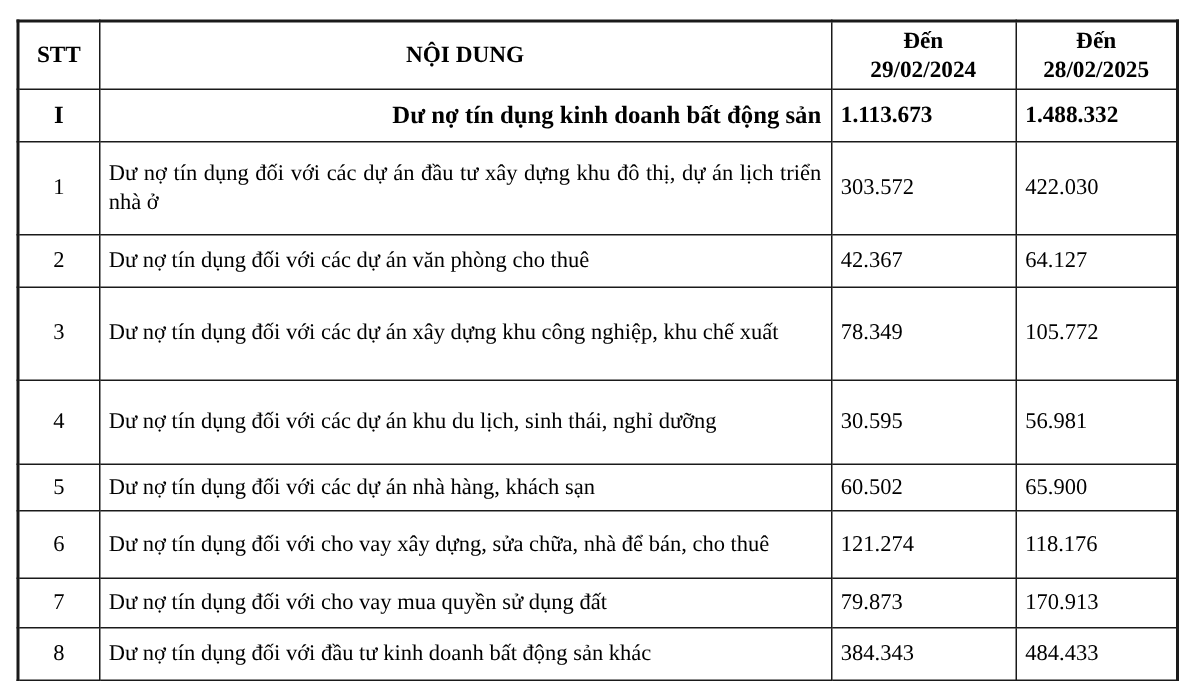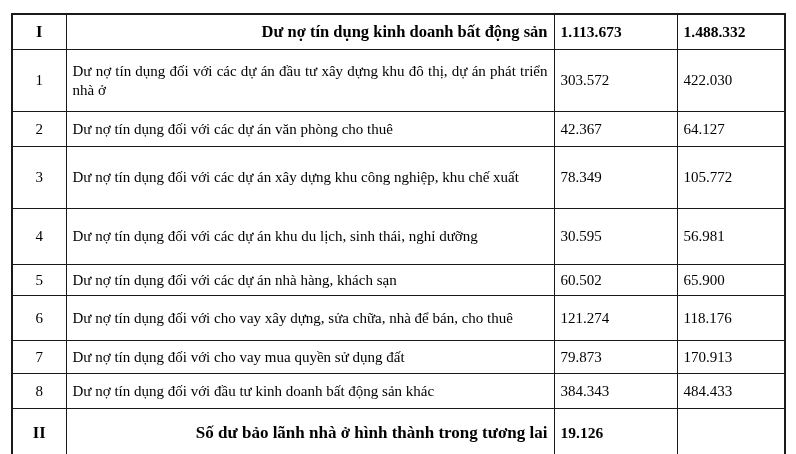--- a/index.html
+++ b/index.html
@@ -87,31 +87,43 @@
 <div class="page">
   <table class="credit-table">
     <colgroup>
       <col class="c-stt">
       <col class="c-content">
       <col class="c-v1">
       <col class="c-v2">
     </colgroup>
 
     <tbody>
+        <tr class="r-header">
+      <th>STT</th>
+      <th>NỘI DUNG</th>
+      <th class="two-line">
+        <span>Đến</span>
+        <span>29/02/2024</span>
+      </th>
+      <th class="two-line">
+        <span>Đến</span>
+        <span>28/02/2025</span>
+      </th>
+    </tr>
 
     <tr class="r-section r-sec1 h30">
       <td class="cell-stt">I</td>
       <td class="cell-content">Dư nợ tín dụng kinh doanh bất động sản</td>
       <td class="cell-value">1.113.673</td>
       <td class="cell-value">1.488.332</td>
     </tr>
 
     <tr class="r-item h57">
       <td class="cell-stt">1</td>
-      <td class="cell-content">Dư nợ tín dụng đối với các dự án đầu tư xây dựng khu đô thị, dự án phát triển nhà ở</td>
+      <td class="cell-content">Dư nợ tín dụng đối với các dự án đầu tư xây dựng khu đô thị, dự án lịch triển nhà ở</td>
       <td class="cell-value">303.572</td>
       <td class="cell-value">422.030</td>
     </tr>
 
     <tr class="r-item h30">
       <td class="cell-stt">2</td>
       <td class="cell-content">Dư nợ tín dụng đối với các dự án văn phòng cho thuê</td>
       <td class="cell-value">42.367</td>
       <td class="cell-value">64.127</td>
     </tr>

